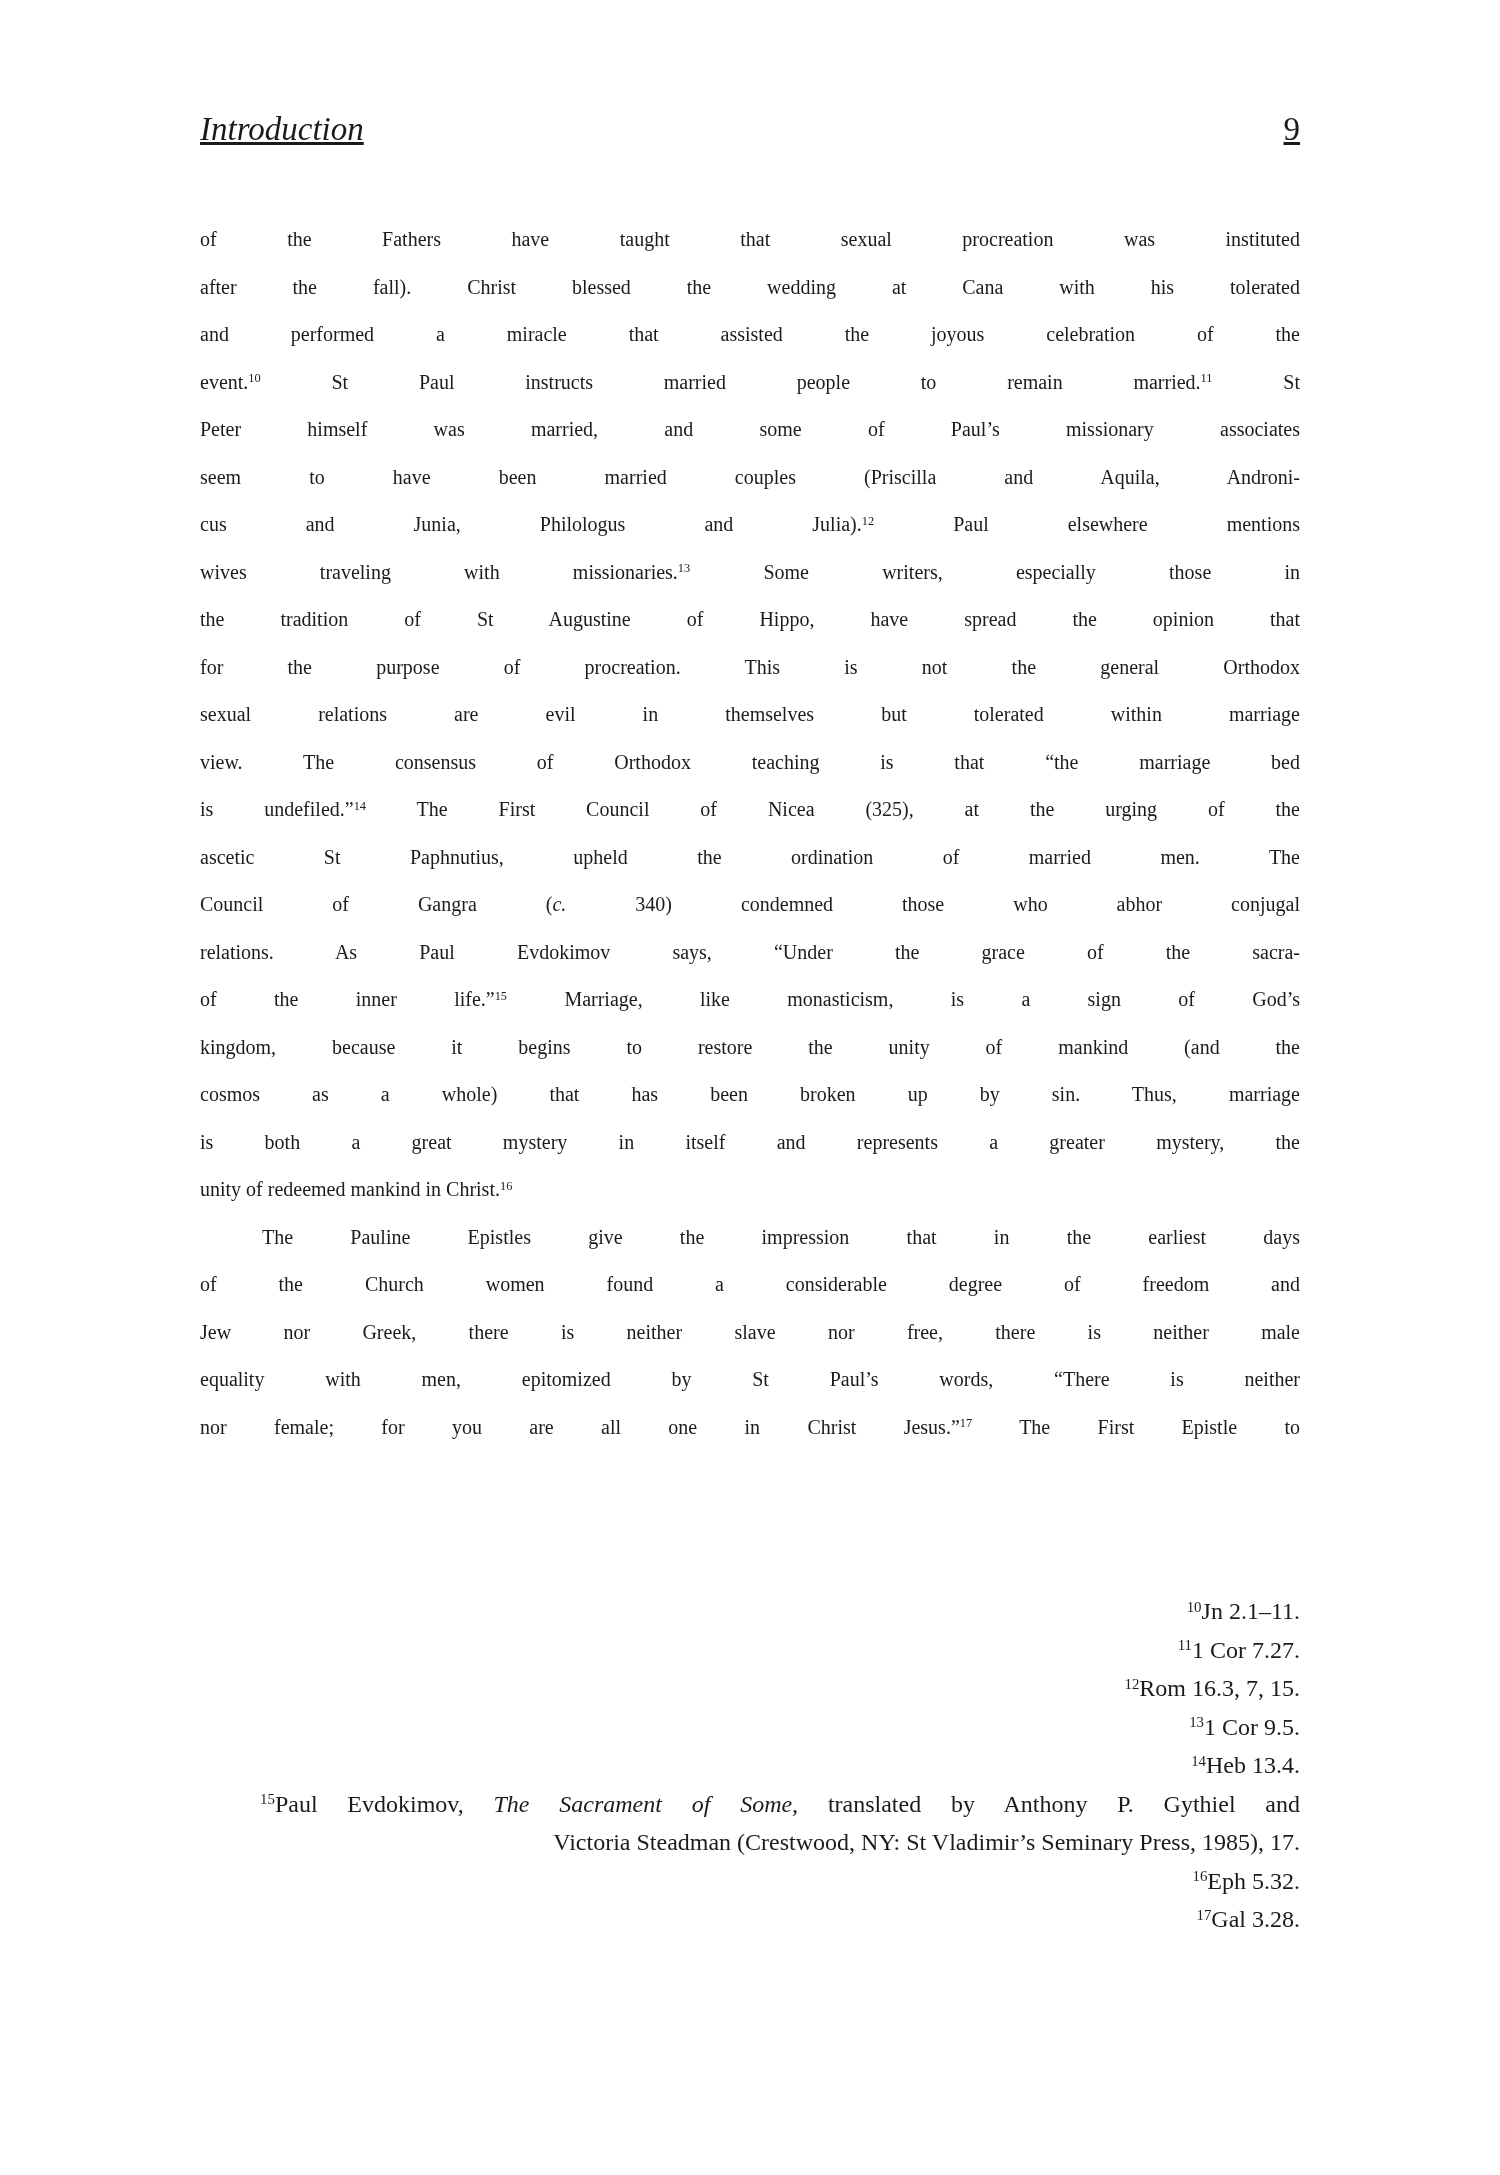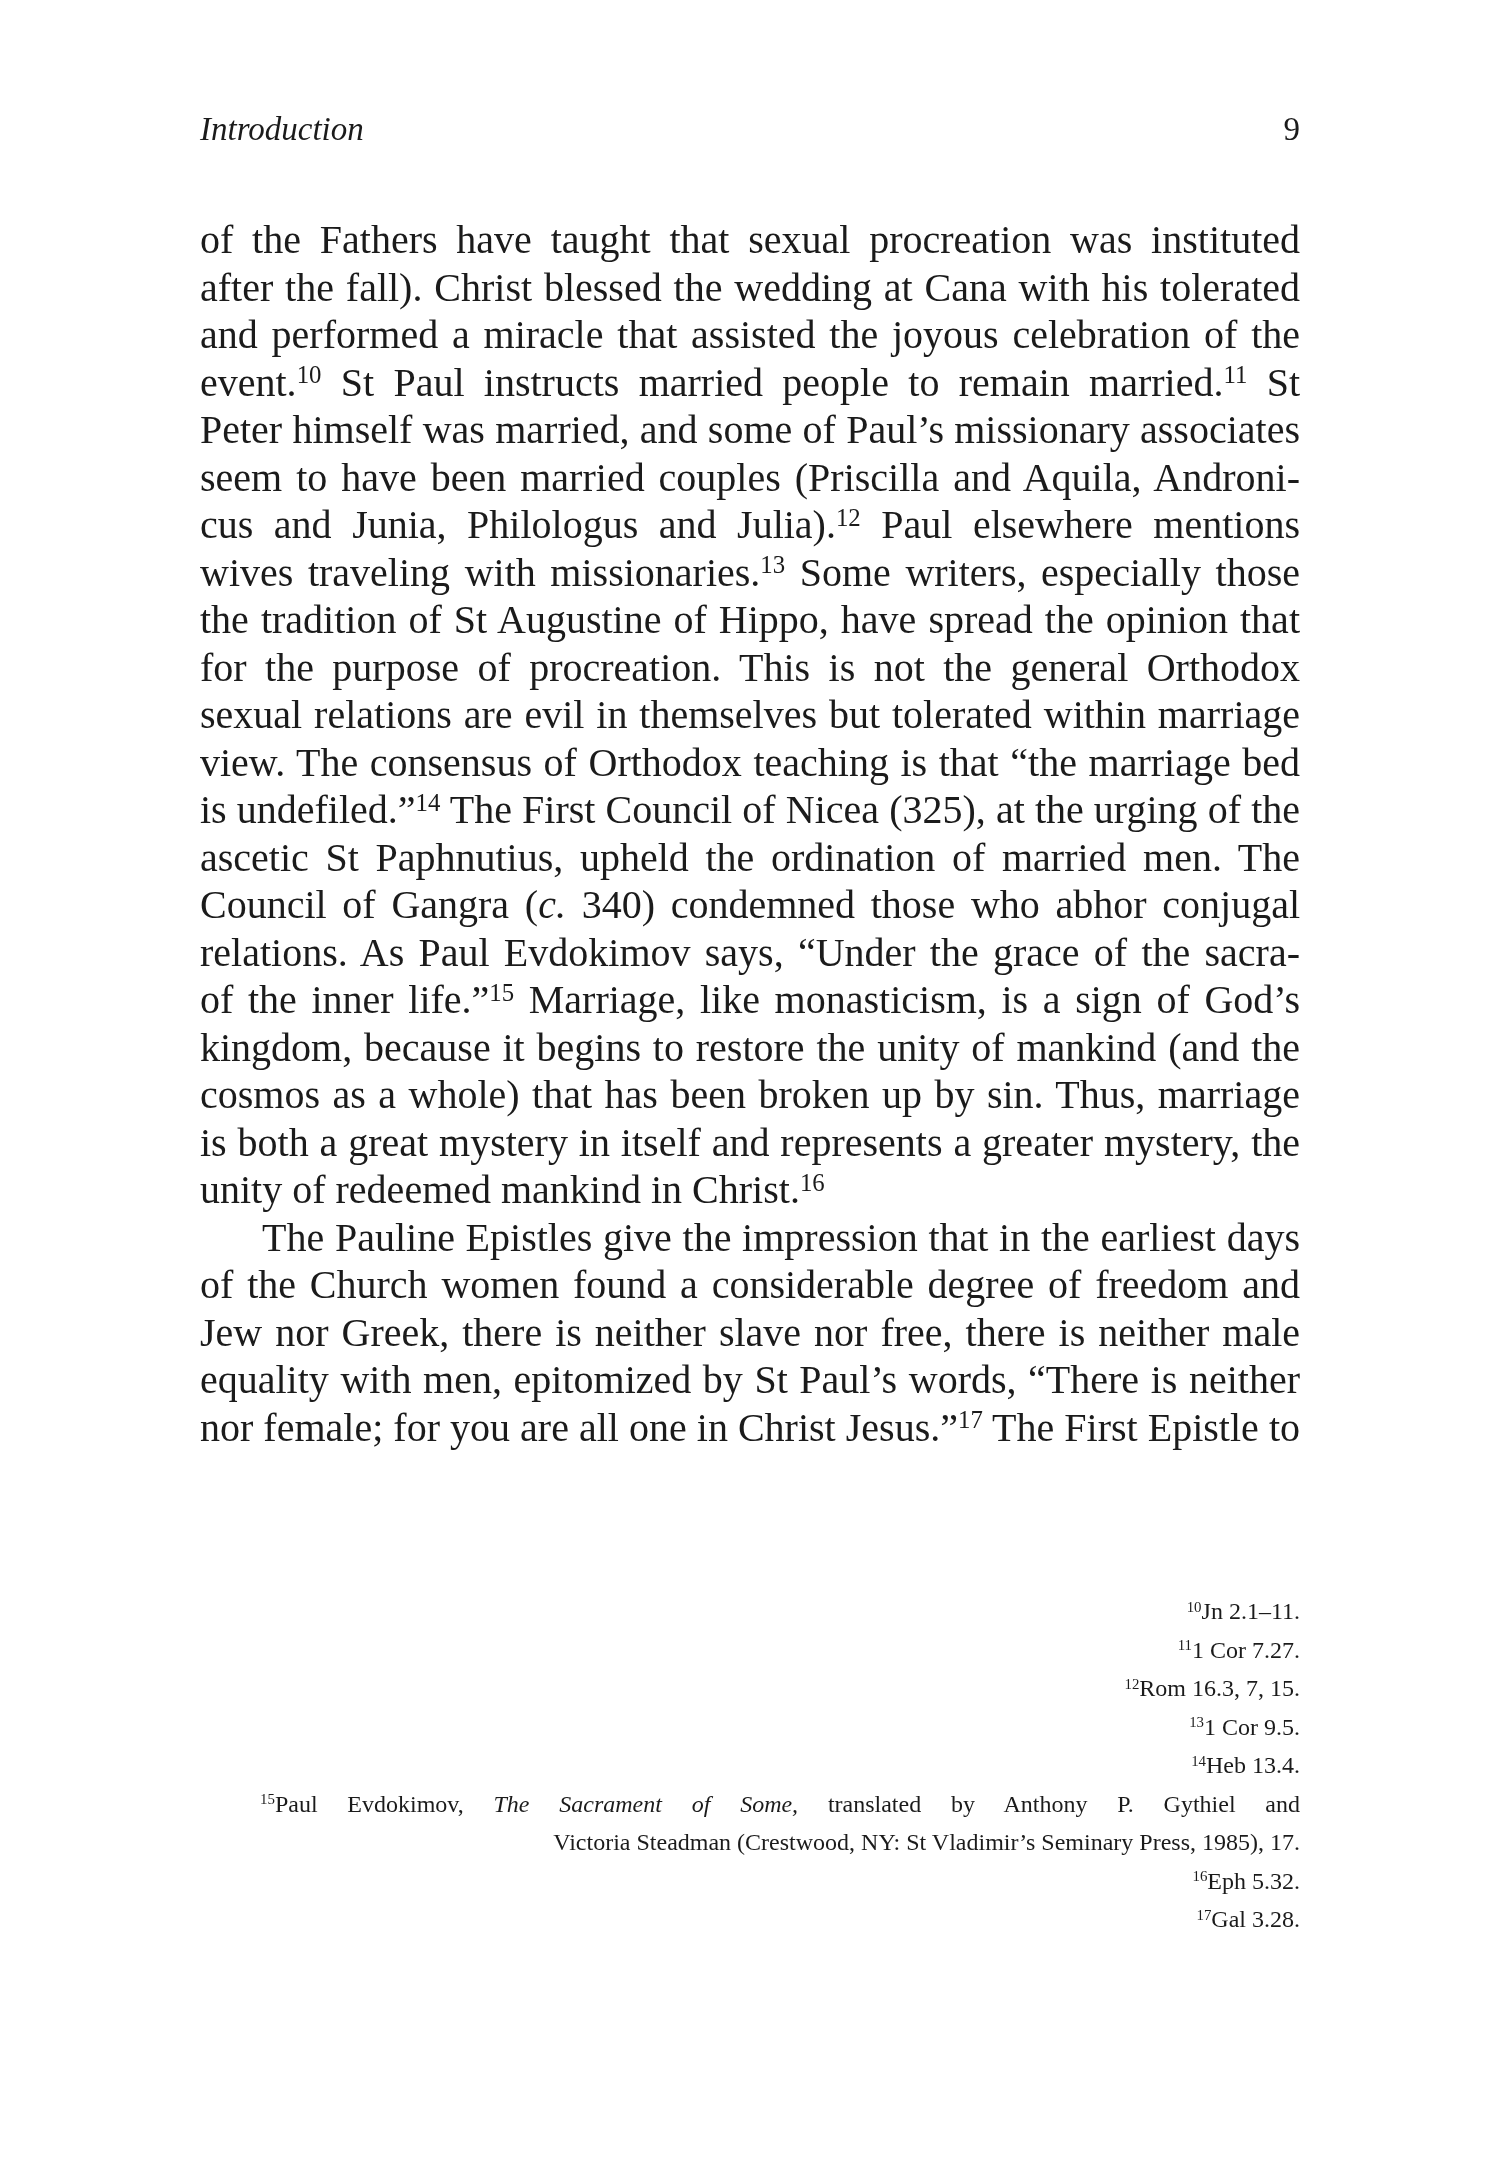--- a/index.html
+++ b/index.html
@@ -14,28 +14,29 @@
   }
   .running-head {
     position:absolute;
     left:200px; top:108px;
     width:1100px;
     display:flex;
     justify-content:space-between;
     align-items:flex-start;
     font-size:33px;
     line-height:42px;
+    text-decoration:underline;
   }
   .running-head .title { font-style:italic; }
   .running-head .pagenum { font-style:normal; }
   .body-text {
     position:absolute;
     left:200px; top:216px;
     width:1100px;
-    font-size:40px;
+    font-size:20px;
   }
   .line {
     height:47.5px;
     line-height:47.5px;
     text-align:justify;
     text-align-last:justify;
     overflow:hidden;
   }
   .line.last { text-align-last:left; }
   .line.indent { padding-left:62px; }

